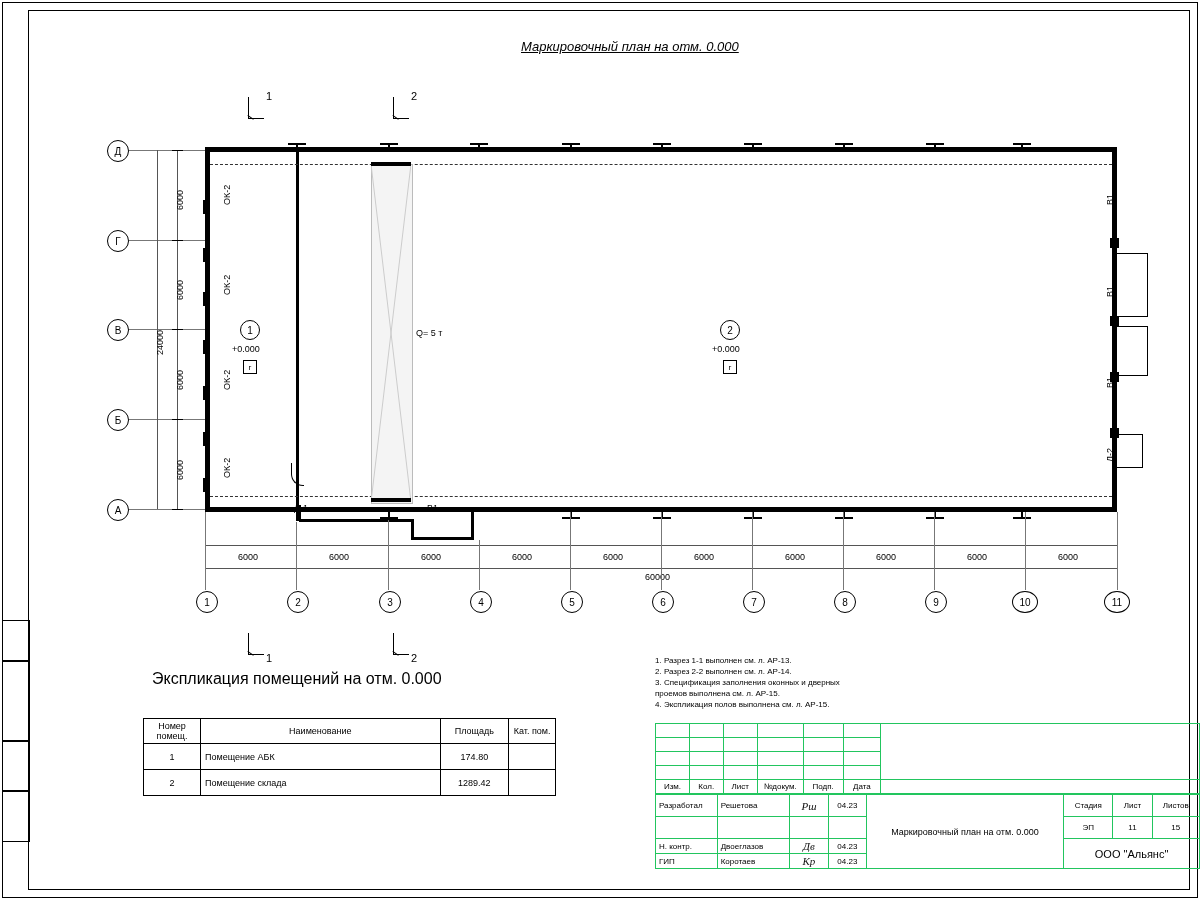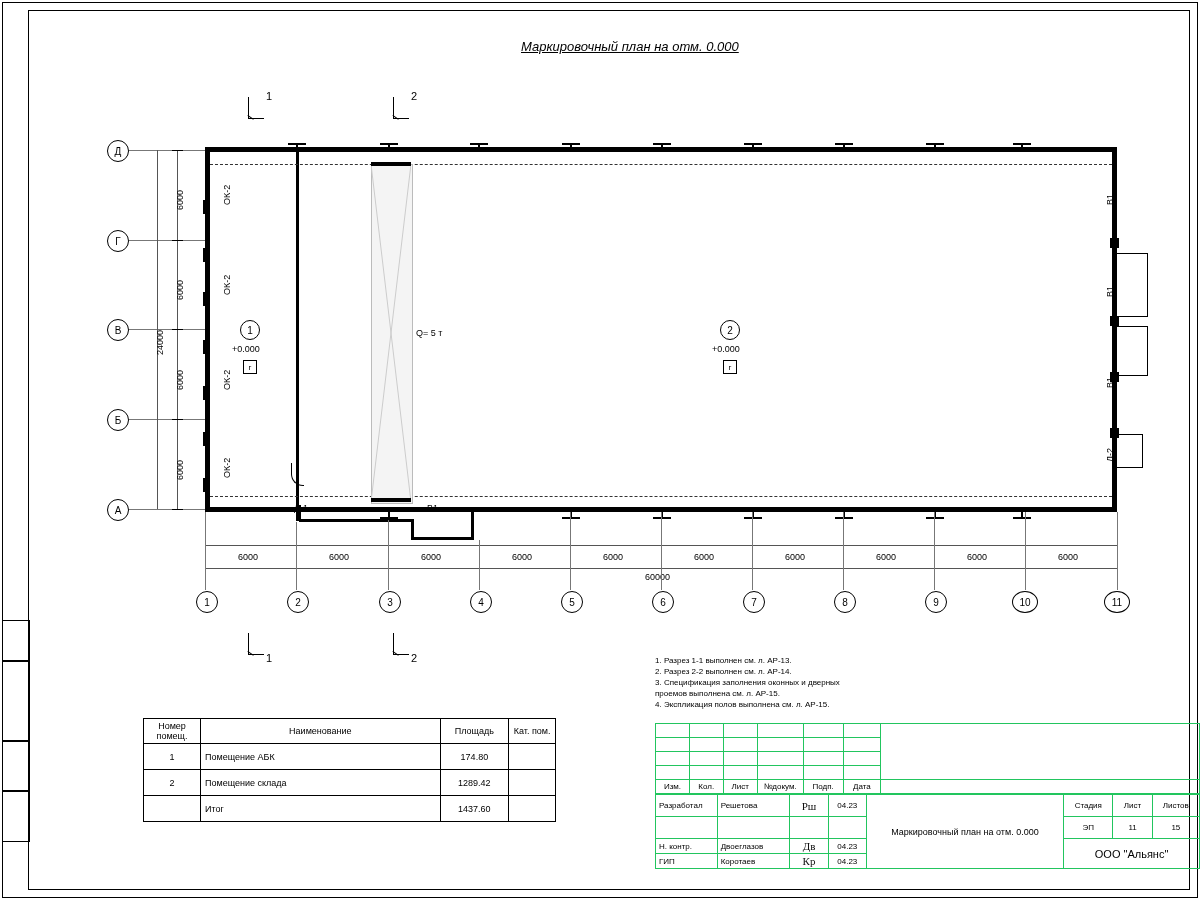--- a/index.html
+++ b/index.html
@@ -38,21 +38,21 @@
   table{border-collapse:collapse;}
   .explic{position:absolute;font-size:9px;color:#000;}
   .explic td,.explic th{border:1px solid #000;padding:2px 4px;font-weight:normal;}
   .explic .c{text-align:center;}
   .explic-title{position:absolute;font-size:16px;color:#000;white-space:nowrap;}
   .notes{position:absolute;font-size:8px;color:#000;line-height:11px;}
   .stamp{position:absolute;font-size:8px;color:#000;}
   .stamp table{border-collapse:collapse;}
   .stamp td{border:1px solid #22c55e;height:13px;padding:0 3px;vertical-align:middle;}
   .stamp .c{text-align:center;}
-  .sig{font-family:"Liberation Serif",serif;font-size:11px;color:#111;}
+  .sig{font-family:"Liberation Serif",serif;font-style:italic;font-size:11px;color:#111;}
   .secmark{position:absolute;font-size:11px;color:#000;font-weight:normal;}
   .hatch{position:absolute;border:1px solid #bbb;background:#f4f4f4;}
 </style>
 </head>
 <body>
 
 <div id="sheet">
 
   <div id="frame-outer"></div>
   <div id="frame-inner"></div>
@@ -298,20 +298,21 @@
   <div class="circ" style="left:925px;top:591px;width:20px;height:20px;">
       <span>9</span>
     </div>
   <div class="circ" style="left:1012px;top:591px;width:24px;height:20px;">
       <span>10</span>
     </div>
   <div class="circ" style="left:1104px;top:591px;width:24px;height:20px;">
       <span>11</span>
     </div>
 
+  <div class="explic-title" style="left:152px;top:670px;">Экспликация помещений на отм. 0.000</div>
 
   <table class="explic" style="left:143px;top:718px;width:413px;">
     <thead>
       <tr>
         <th class="c" style="width:50px;">Номер помещ.</th>
         <th class="c" style="width:250px;">Наименование</th>
         <th class="c" style="width:62px;">Площадь</th>
         <th class="c" style="width:40px;">Кат. пом.</th>
       </tr>
     </thead>
@@ -319,26 +320,20 @@
       <tr style="height:26px;">
         <td class="c">1</td>
         <td>Помещение АБК</td>
         <td class="c">174.80</td>
         <td class="c"></td>
       </tr>
       <tr style="height:26px;">
         <td class="c">2</td>
         <td>Помещение склада</td>
         <td class="c">1289.42</td>
-        <td class="c"></td>
-      </tr>
-      <tr style="height:26px;">
-        <td class="c"></td>
-        <td>Итог</td>
-        <td class="c">1437.60</td>
         <td class="c"></td>
       </tr>
     </tbody>
   </table>
 
   <div class="notes" style="left:655px;top:655px;">
     <div>1. Разрез 1-1 выполнен см. л. АР-13.</div>
     <div>2. Разрез 2-2 выполнен см. л. АР-14.</div>
     <div>3. Спецификация заполнения оконных и дверных</div>
     <div>    проемов выполнена см. л. АР-15.</div>

